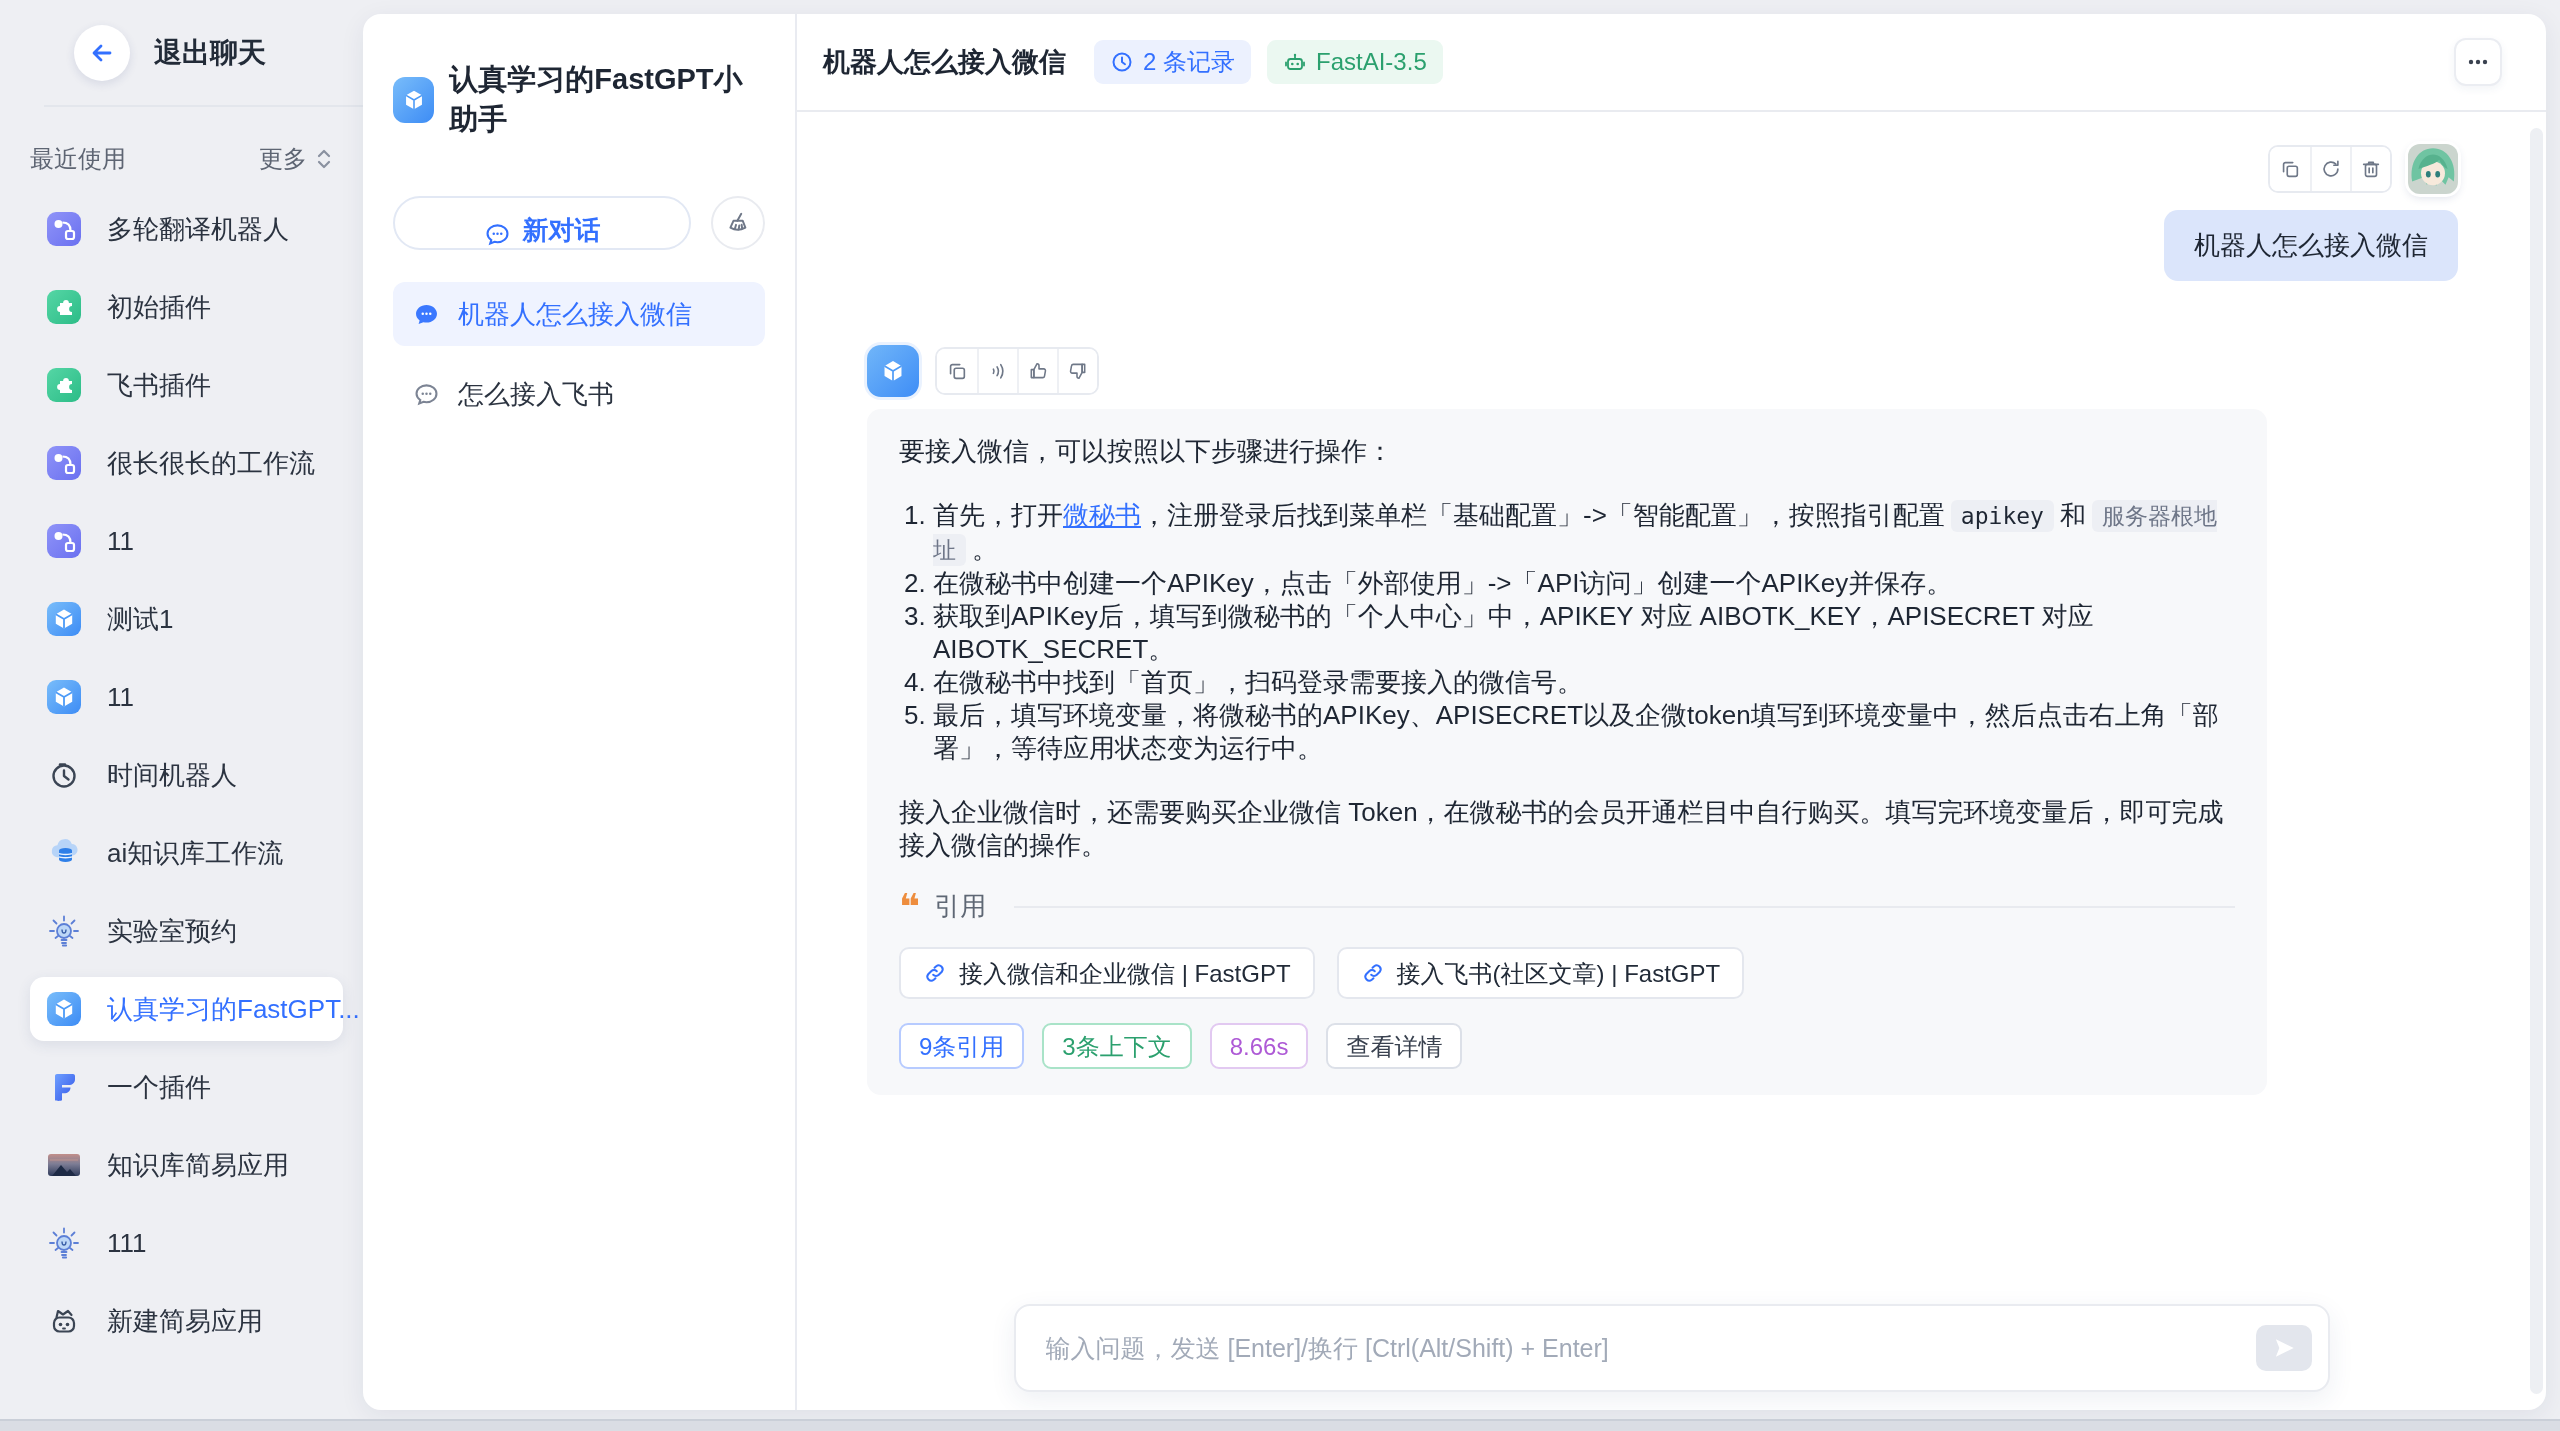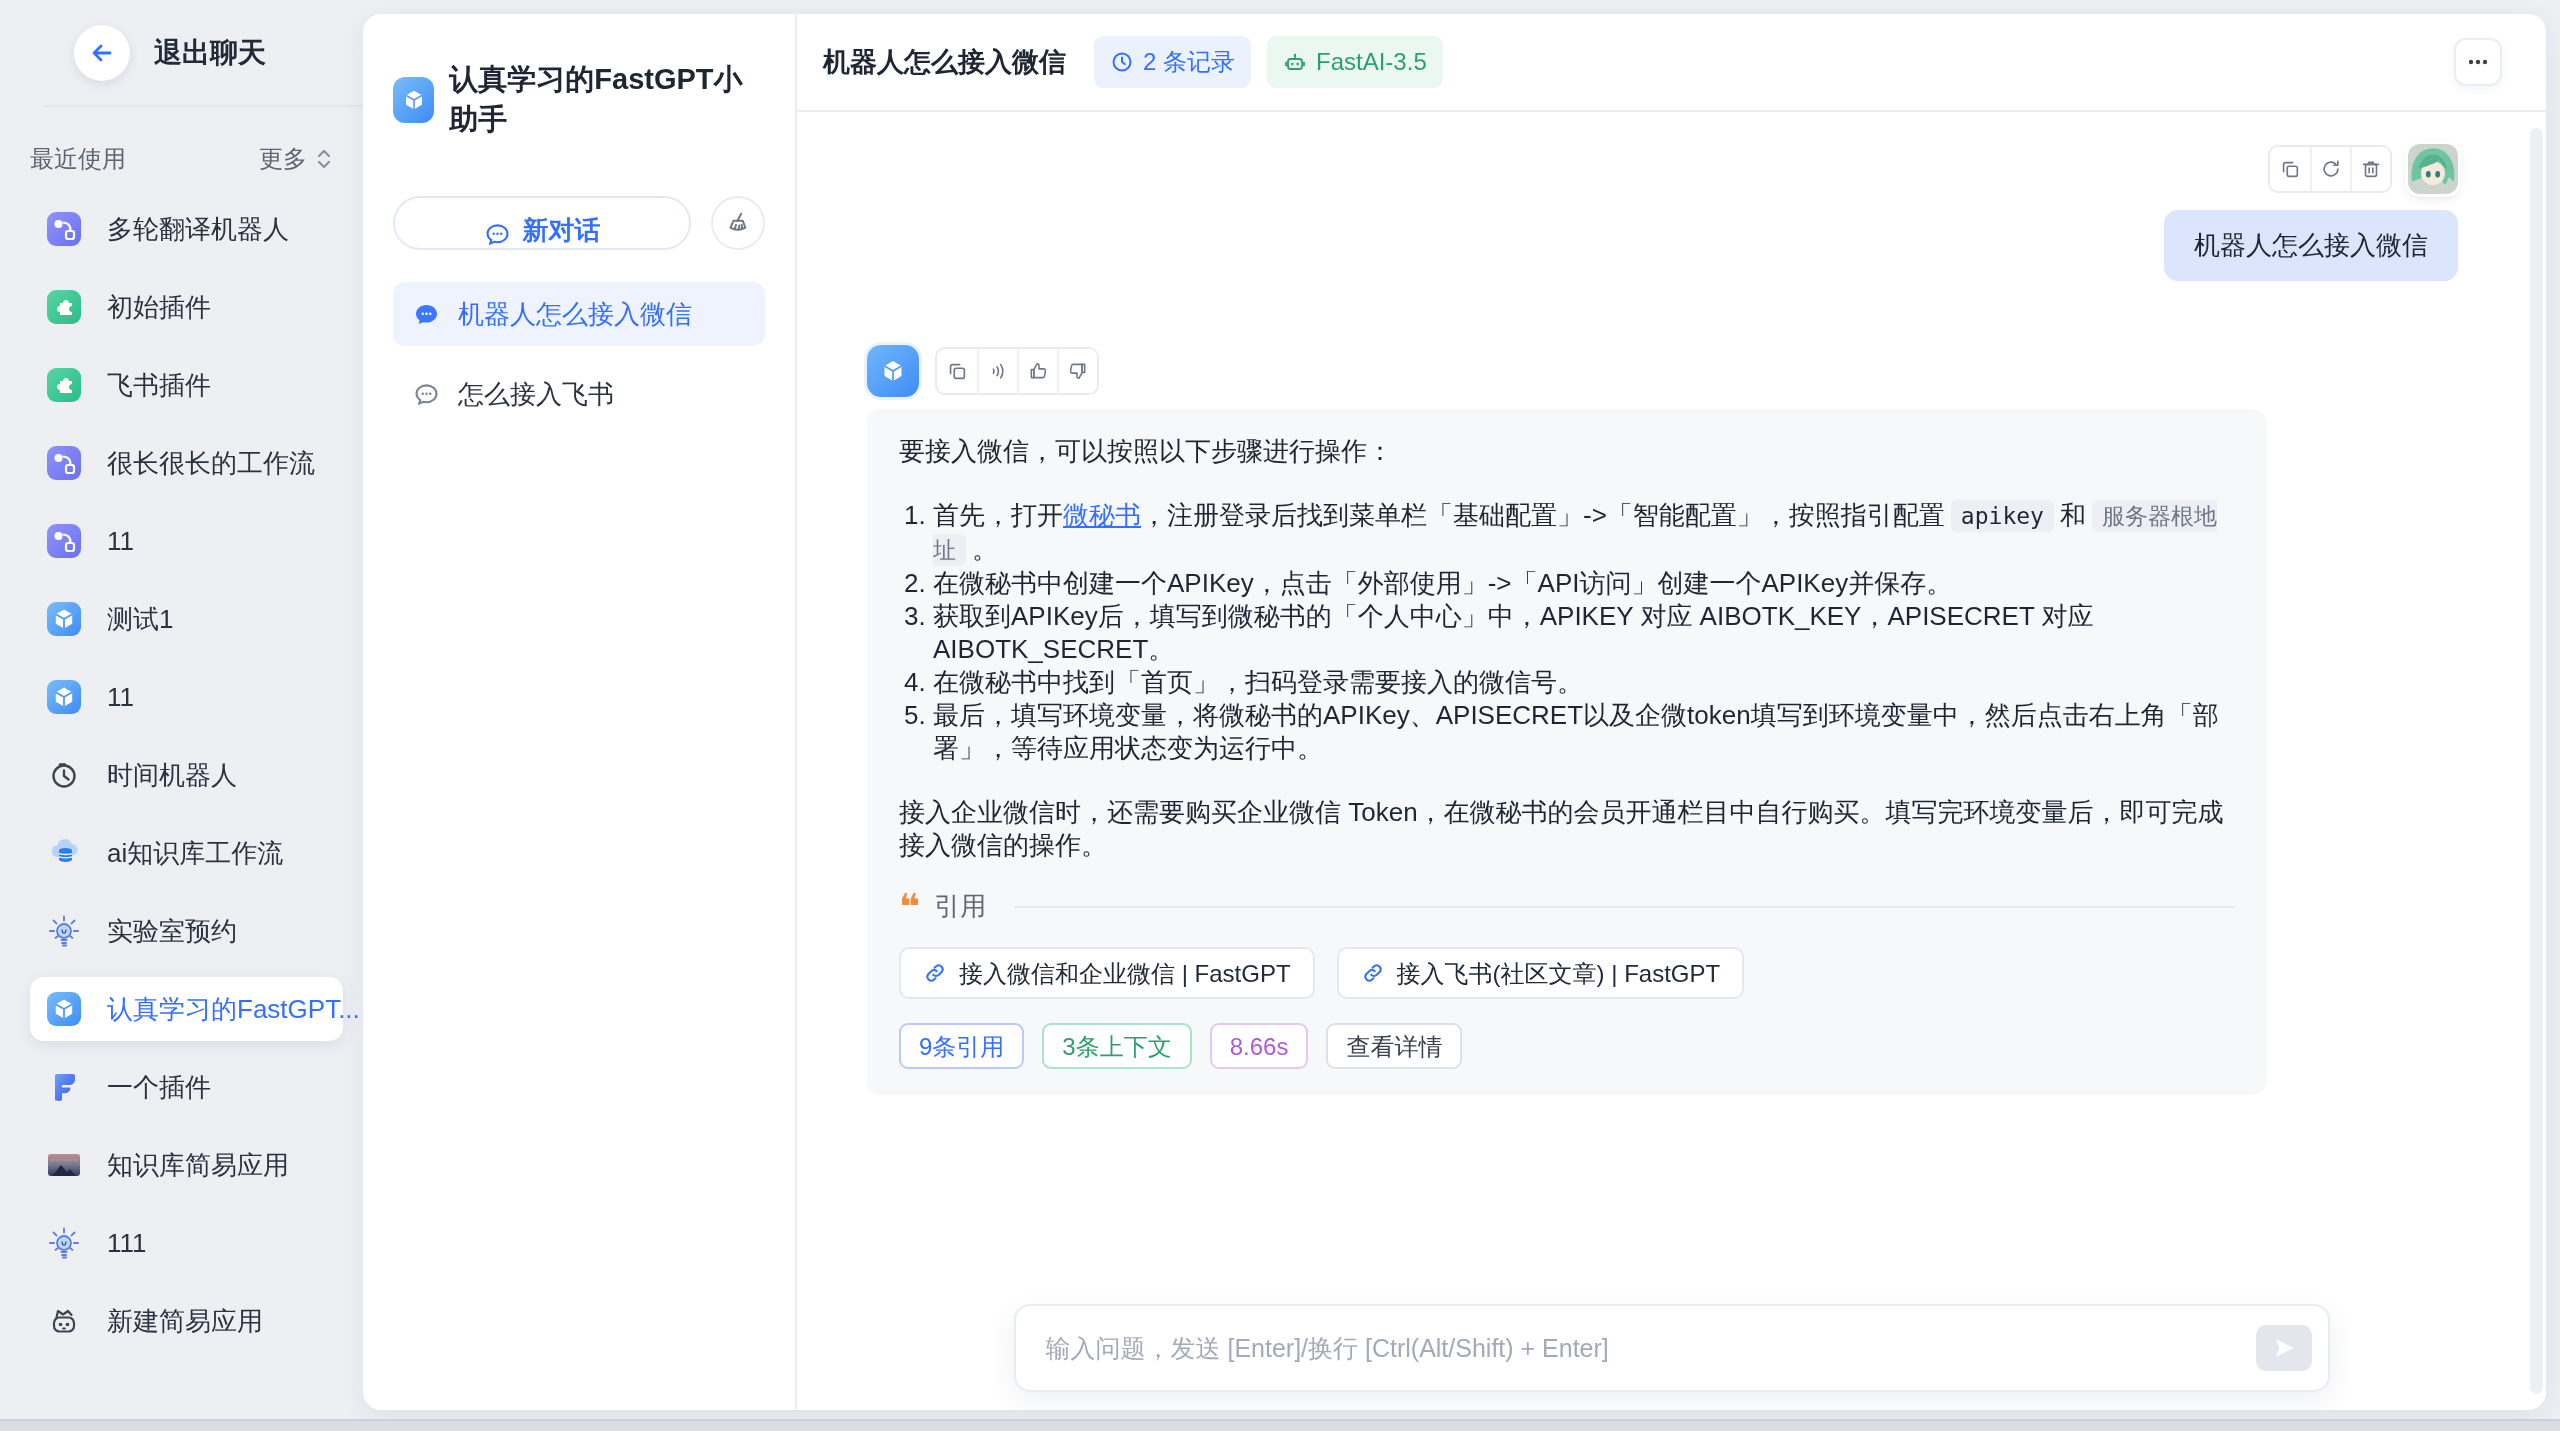--- a/index.html
+++ b/index.html
@@ -53,21 +53,21 @@
   .hist-item { height:64px; border-radius:12px; display:flex; align-items:center;
     gap:18px; padding:0 20px; margin-bottom:16px; font-size:26px; color:#2B3340;
     cursor:pointer; }
   .hist-item.selected { background:#EFF3FF; color:#3370FF; }
 
   
   .chat-pane { flex:1; display:flex; flex-direction:column; position:relative; }
   .chat-head { height:98px; flex:0 0 98px; border-bottom:2px solid #E9EBF0;
     display:flex; align-items:center; padding:0 44px 0 26px; gap:16px; }
   .chat-title { font-size:27px; font-weight:600; color:#1E2633; margin-right:12px; }
-  .badge { height:52px; display:flex; align-items:center; gap:9px; padding:0 16px;
+  .badge { height:44px; display:flex; align-items:center; gap:9px; padding:0 16px;
     border-radius:9px; font-size:24px; }
   .badge.blue { background:#ECF1FE; color:#3370FF; }
   .badge.green { background:#EBF8F1; color:#2BA06E; }
   .more-btn { margin-left:auto; width:48px; height:48px; border-radius:12px;
     background:#fff; border:2px solid #EBEDF2; box-shadow:0 3px 8px rgba(40,60,120,.06);
     display:flex; align-items:center; justify-content:center; cursor:pointer; }
 
   .chat-body { flex:1; position:relative; padding:32px 88px 0 70px; overflow:hidden; }
   .scroll-track { position:absolute; right:3px; top:16px; bottom:16px; width:13px;
     border-radius:7px; background:#EDEFF3; cursor:pointer; }

